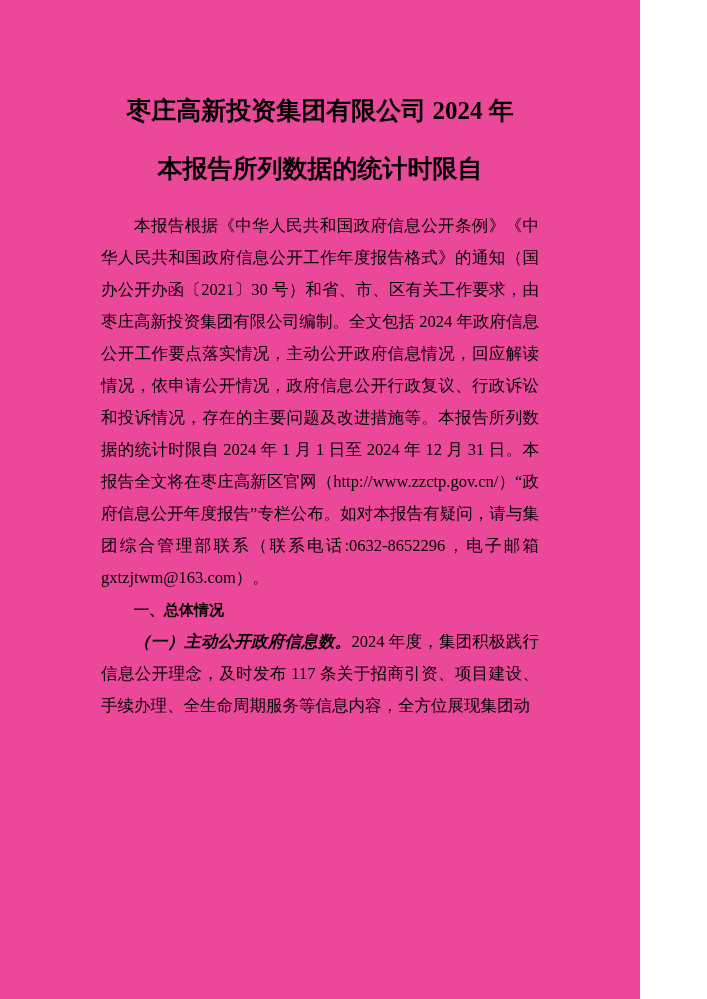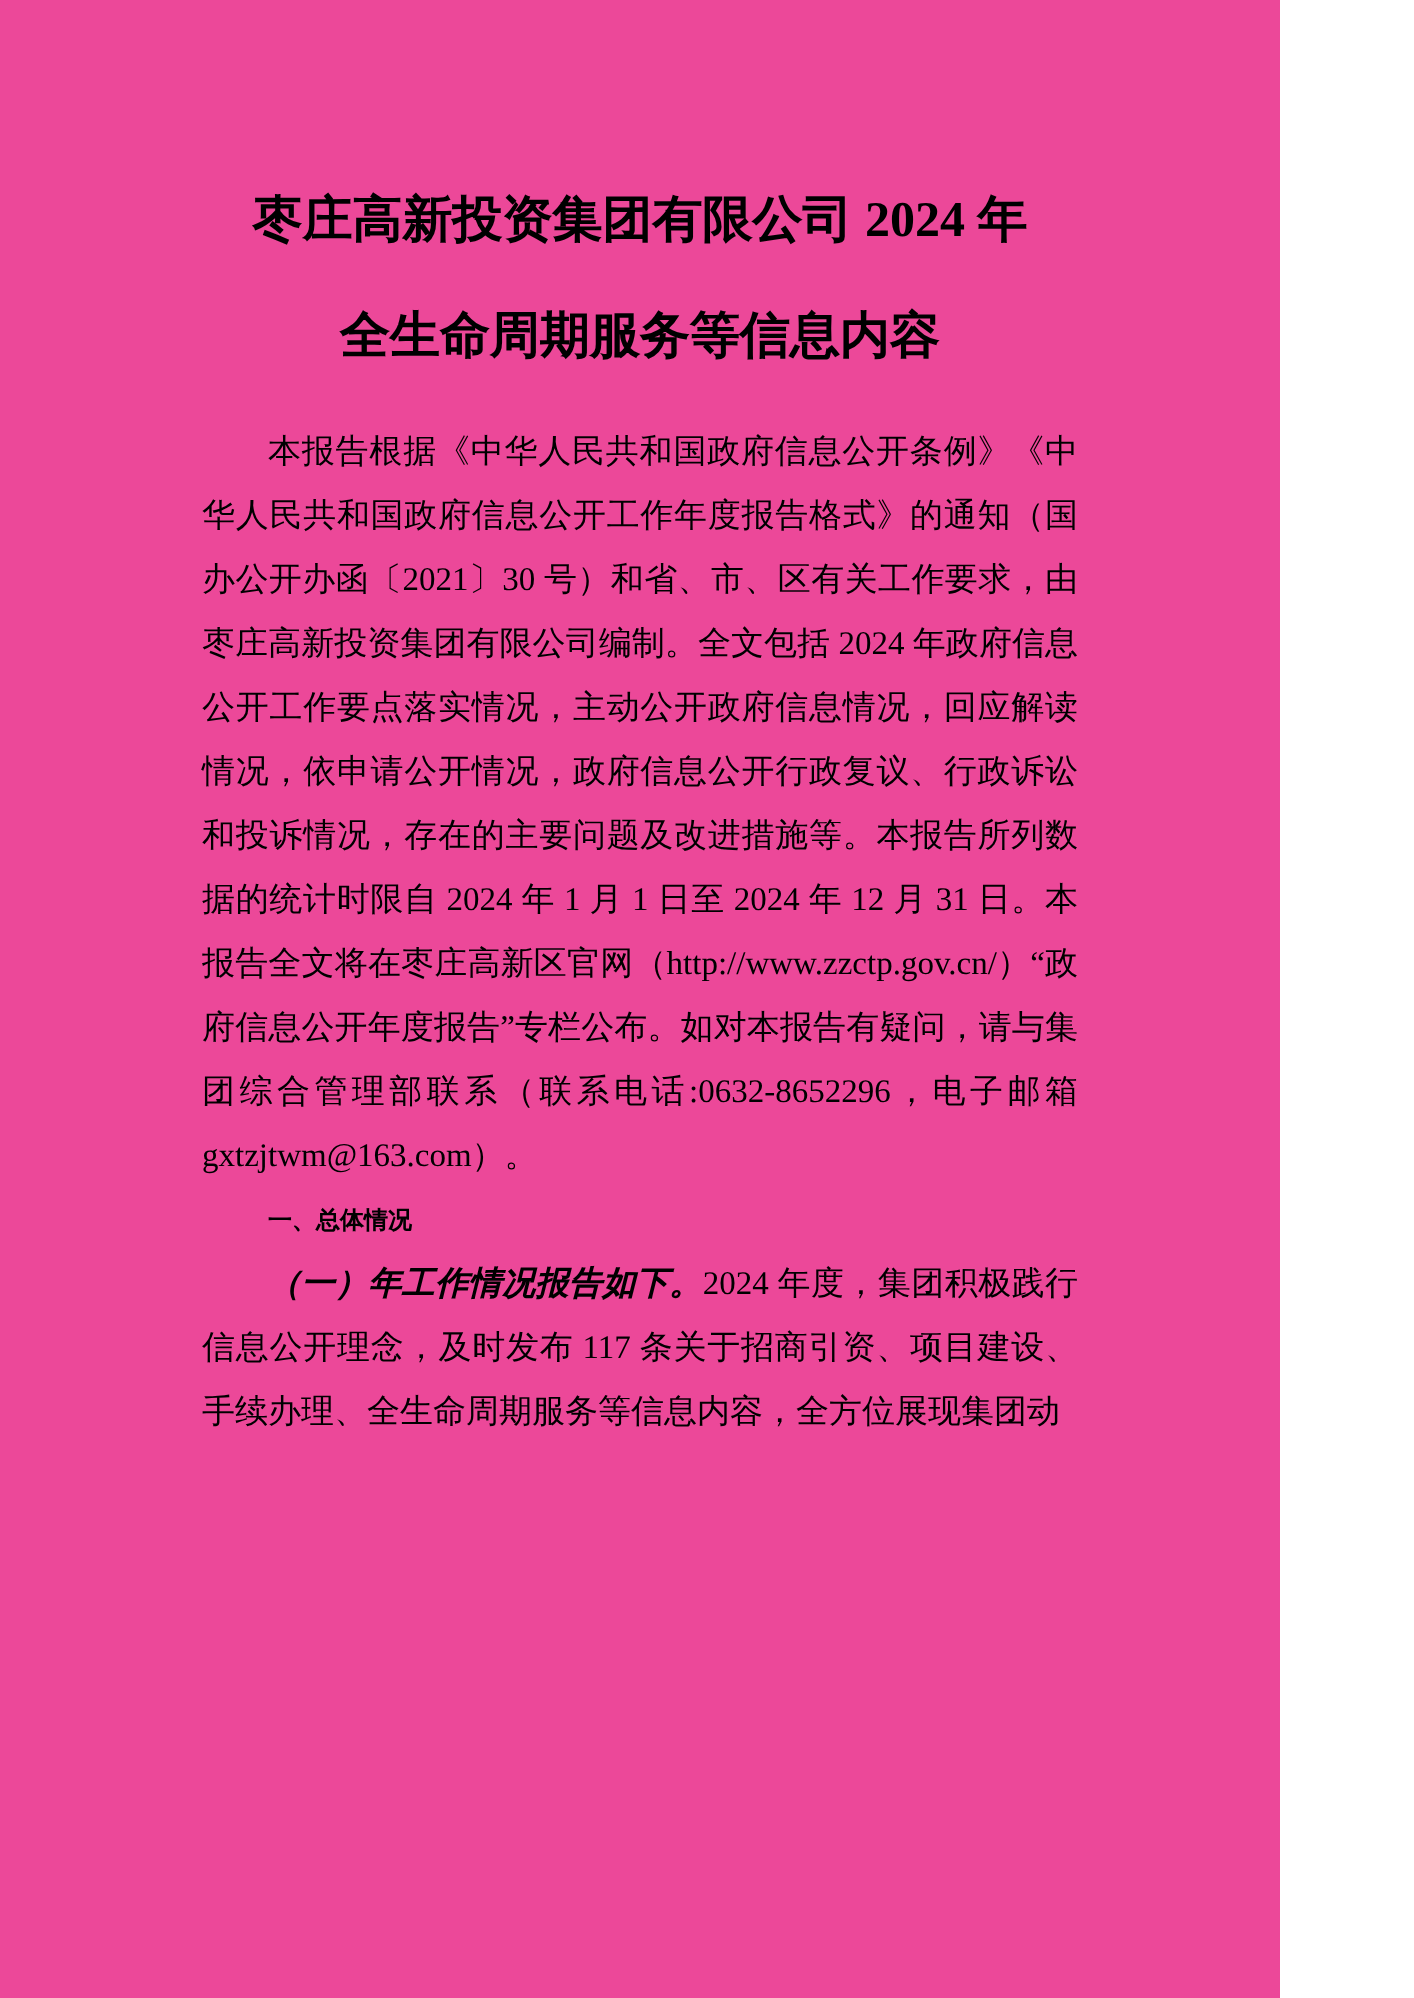--- a/index.html
+++ b/index.html
@@ -30,45 +30,45 @@
     text-align: justify;
     text-justify: inter-ideograph;
   }
   .doc-body p {
     text-indent: 33px;
     margin: 0;
   }
   .section-heading {
     font-family: "Liberation Sans", "DejaVu Sans", sans-serif;
     font-weight: 700;
-    font-size: 12px;
+    font-size: 15px;
     line-height: 32px;
     text-indent: 33px;
   }
   .lead-in {
     font-weight: 700;
     font-style: italic;
   }
 </style>
 </head>
 <body>
 
 <div class="page">
 
   <h1 class="doc-title">
     <span class="title-line">枣庄高新投资集团有限公司 2024 年</span>
-    <span class="title-line">全生命周期服务等信息内容</span>
+    <span class="title-line">本报告所列数据的统计时限自</span>
   </h1>
 
   <div class="doc-body">
 
     <p>本报告根据《中华人民共和国政府信息公开条例》《中华人民共和国政府信息公开工作年度报告格式》的通知（国办公开办函〔2021〕30 号）和省、市、区有关工作要求，由枣庄高新投资集团有限公司编制。全文包括 2024 年政府信息公开工作要点落实情况，主动公开政府信息情况，回应解读情况，依申请公开情况，政府信息公开行政复议、行政诉讼和投诉情况，存在的主要问题及改进措施等。本报告所列数据的统计时限自 2024 年 1 月 1 日至 2024 年 12 月 31 日。本报告全文将在枣庄高新区官网（http://www.zzctp.gov.cn/）“政府信息公开年度报告”专栏公布。如对本报告有疑问，请与集团综合管理部联系（联系电话:0632-8652296，电子邮箱 gxtzjtwm@163.com）。</p>
 
     <h2 class="section-heading">一、总体情况</h2>
 
 
     <p>
-      <span class="lead-in">（一）年工作情况报告如下。</span><span>2024 年度，集团积极践行信息公开理念，及时发布 117 条关于招商引资、项目建设、手续办理、全生命周期服务等信息内容，全方位展现集团动</span>
+      <span class="lead-in">（一）主动公开政府信息数。</span><span>2024 年度，集团积极践行信息公开理念，及时发布 117 条关于招商引资、项目建设、手续办理、全生命周期服务等信息内容，全方位展现集团动</span>
     </p>
 
   </div>
 
 </div>
 
 </body></html>

